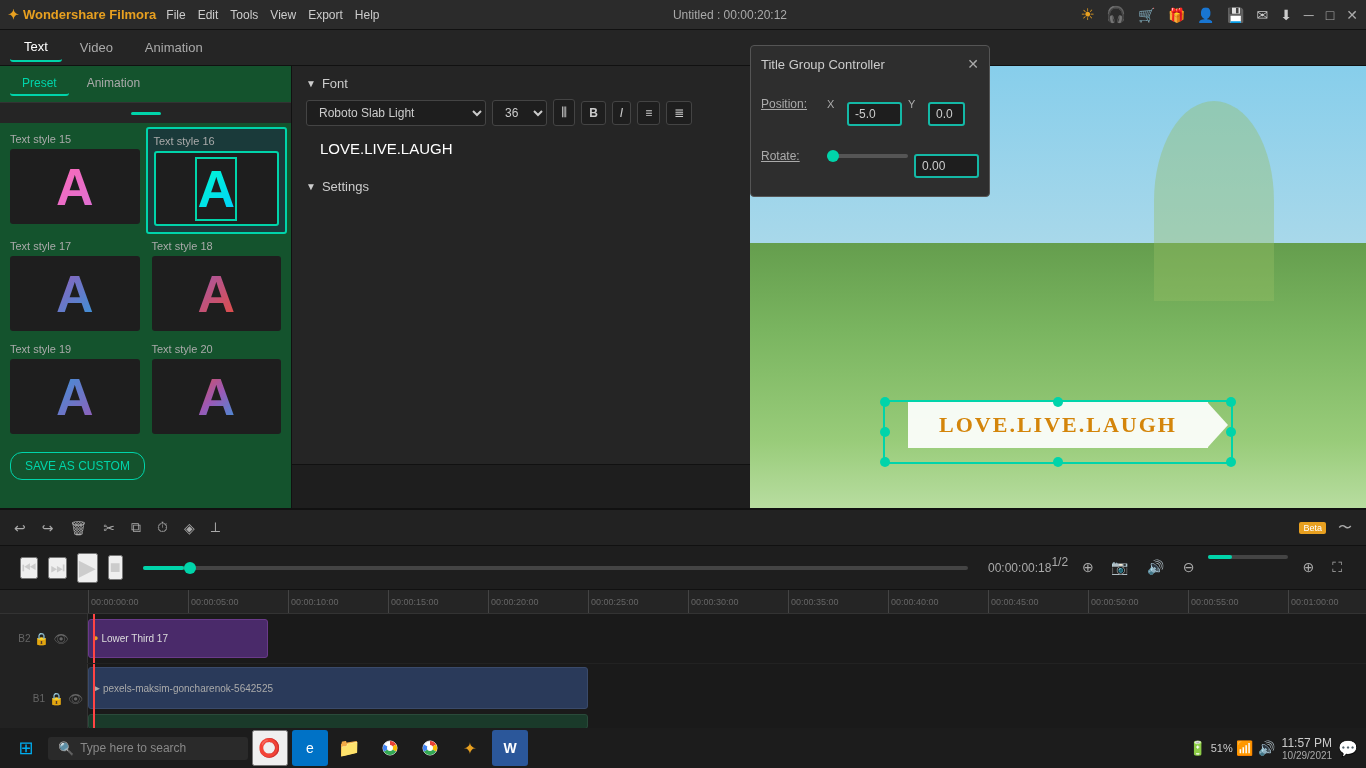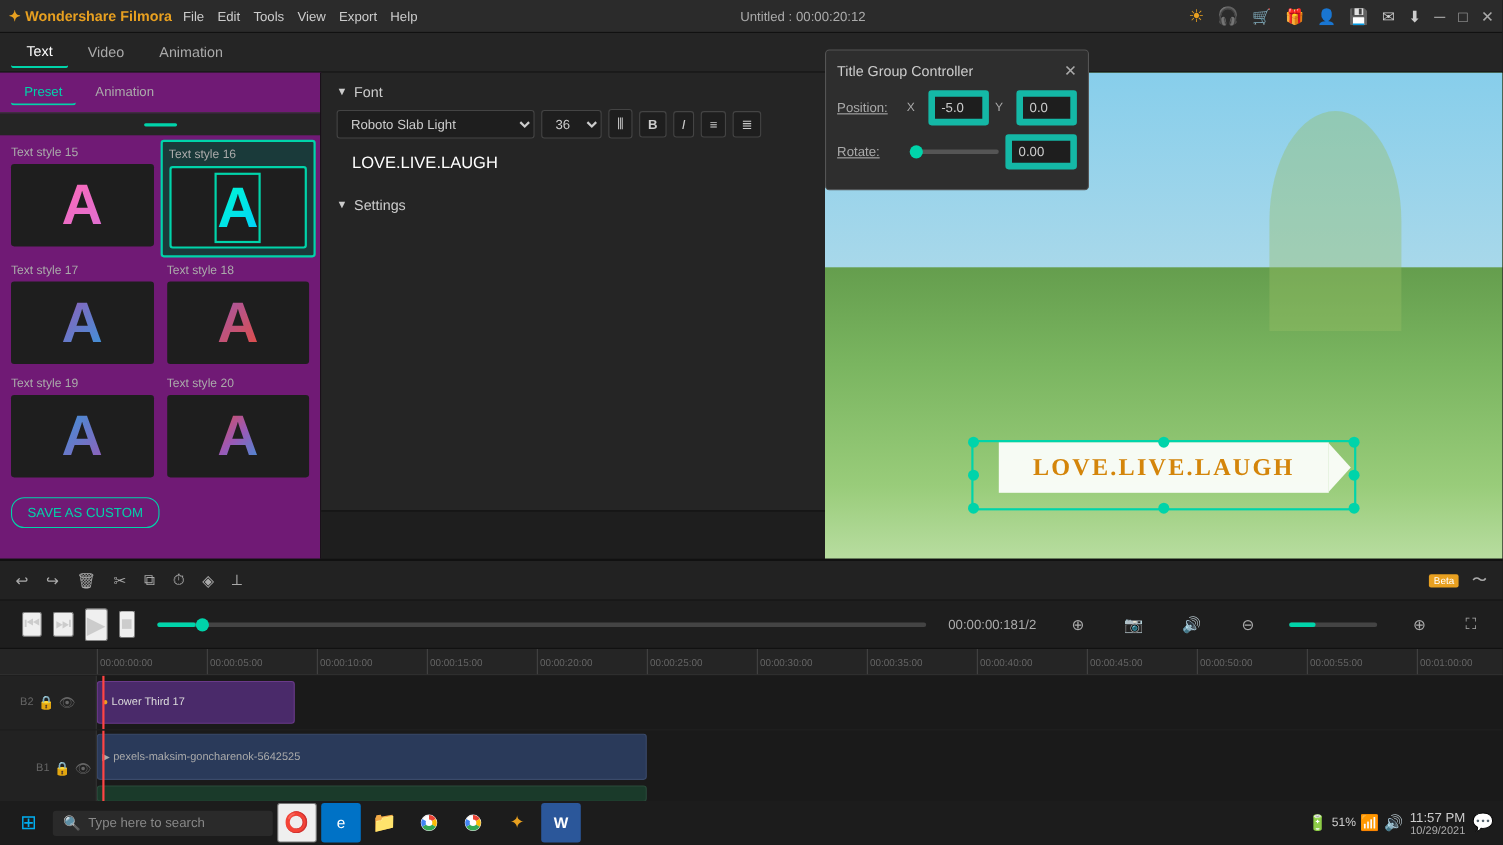--- a/index.html
+++ b/index.html
@@ -17,21 +17,21 @@
 
     
     .tab-bar { height: 36px; background: #252525; display: flex; align-items: center; padding: 0 10px; gap: 4px; border-bottom: 1px solid #111; }
     .tab { padding: 6px 14px; font-size: 13px; cursor: pointer; border-radius: 3px; color: #aaa; }
     .tab.active { color: #fff; border-bottom: 2px solid #00d4aa; }
 
     
     .main-content { display: flex; height: calc(768px - 30px - 36px - 260px); }
 
     
-    .left-panel { width: 292px; background: #701a75; border-right: 1px solid #111; overflow-y: auto; }
+    .left-panel { width: 292px; background: #14532d; border-right: 1px solid #111; overflow-y: auto; }
     .preset-tabs { display: flex; padding: 6px 10px; gap: 6px; border-bottom: 1px solid #333; }
     .preset-tab { padding: 4px 12px; font-size: 12px; cursor: pointer; border-radius: 3px; color: #aaa; }
     .preset-tab.active { color: #00d4aa; border-bottom: 2px solid #00d4aa; }
 
     .style-grid { display: grid; grid-template-columns: 1fr 1fr; gap: 0; padding: 4px; }
     .style-item { padding: 6px; cursor: pointer; border-radius: 3px; }
     .style-item.selected { border: 2px solid #00d4aa; background: #1a3a3a; }
     .style-label { font-size: 11px; color: #aaa; margin-bottom: 4px; }
     .style-preview { height: 75px; background: #1e1e1e; border-radius: 3px; display: flex; align-items: center; justify-content: center; overflow: hidden; }
 
@@ -64,21 +64,21 @@
     .advanced-btn { padding: 7px 20px; background: transparent; border: 2px solid #00d4aa; color: #00d4aa; border-radius: 14px; cursor: pointer; font-size: 13px; }
     .ok-btn { padding: 7px 24px; background: #00d4aa; border: none; color: #000; border-radius: 14px; cursor: pointer; font-size: 13px; font-weight: bold; }
 
     
     .tgc-popup { position: absolute; top: 45px; left: 750px; width: 240px; background: #2e2e2e; border: 1px solid #555; border-radius: 4px; z-index: 100; padding: 10px; }
     .tgc-header { display: flex; justify-content: space-between; align-items: center; margin-bottom: 10px; font-size: 13px; color: #ccc; }
     .tgc-close { cursor: pointer; color: #aaa; font-size: 14px; }
     .tgc-row { display: flex; align-items: center; margin-bottom: 8px; gap: 6px; }
     .tgc-label { width: 60px; font-size: 12px; color: #aaa; text-decoration: underline; }
     .tgc-coord-label { font-size: 11px; color: #aaa; width: 14px; }
-    .tgc-input { background: #1e1e1e; border: 6px solid #14b8a6; color: #ccc; padding: 3px 6px; border-radius: 3px; width: 65px; font-size: 12px; }
+    .tgc-input { background: #1e1e1e; border: 2px solid #14b8a6; color: #ccc; padding: 3px 6px; border-radius: 3px; width: 65px; font-size: 12px; margin-top: 20px; }
     .tgc-slider { flex: 1; height: 4px; background: #555; border-radius: 2px; position: relative; cursor: pointer; }
     .tgc-slider-fill { height: 100%; background: #00d4aa; border-radius: 2px; }
     .tgc-slider-thumb { width: 12px; height: 12px; background: #00d4aa; border-radius: 50%; position: absolute; top: -4px; cursor: pointer; }
     .tgc-pct { font-size: 11px; color: #aaa; }
 
     
     .preview-area { position: absolute; top: 66px; left: 750px; right: 0; bottom: 260px; }
     .preview-img-content { width: 100%; height: 100%; background: 
       radial-gradient(ellipse at 70% 30%, rgba(255,220,150,0.3) 0%, transparent 50%),
       linear-gradient(180deg, #3a6b35 0%, #5a8c4a 40%, #7aaa65 80%, #95c27e 100%); 
@@ -89,21 +89,21 @@
     .timeline-area { position: absolute; bottom: 0; left: 0; right: 0; height: 260px; background: #1a1a1a; border-top: 2px solid #111; }
     .timeline-toolbar { height: 36px; background: #222; display: flex; align-items: center; padding: 0 10px; gap: 8px; border-bottom: 1px solid #111; }
     .tl-btn { background: none; border: none; color: #aaa; cursor: pointer; font-size: 14px; padding: 4px; }
     .playback-bar { height: 44px; display: flex; align-items: center; justify-content: space-between; padding: 0 20px; background: #1e1e1e; border-bottom: 1px solid #111; }
     .playback-controls { display: flex; align-items: center; gap: 10px; }
     .play-btn { font-size: 18px; cursor: pointer; color: #ccc; }
     .playback-progress { flex: 1; margin: 0 20px; height: 4px; background: #444; border-radius: 2px; position: relative; }
     .progress-fill { width: 5%; height: 100%; background: #00d4aa; border-radius: 2px; }
     .progress-thumb { width: 12px; height: 12px; background: #00d4aa; border-radius: 50%; position: absolute; top: -4px; left: 5%; }
     .timecode { font-size: 12px; color: #aaa; }
-    .playback-right { display: flex; align-items: center; gap: 28px; }
+    .playback-right { display: flex; align-items: flex-start; gap: 10px; }
 
     .timeline-ruler { height: 24px; background: #252525; border-bottom: 1px solid #333; display: flex; align-items: center; padding-left: 88px; overflow: hidden; }
     .ruler-ticks { display: flex; align-items: center; gap: 0; font-size: 9px; color: #666; }
     .ruler-tick { width: 100px; text-align: left; border-left: 1px solid #444; padding-left: 2px; height: 24px; display: flex; align-items: center; }
 
     .timeline-tracks { height: calc(260px - 36px - 44px - 24px); background: #1a1a1a; position: relative; overflow: hidden; }
     .track { height: 50px; display: flex; align-items: center; border-bottom: 1px solid #222; }
     .track-label { width: 88px; background: #222; height: 100%; display: flex; align-items: center; justify-content: center; gap: 4px; border-right: 1px solid #333; font-size: 11px; color: #666; text-align: right; }
     .track-content { flex: 1; height: 100%; position: relative; overflow: hidden; }
     .track-clip { position: absolute; height: 80%; top: 10%; border-radius: 3px; cursor: pointer; display: flex; align-items: center; padding: 2px 4px; font-size: 10px; overflow: hidden; }
@@ -310,21 +310,21 @@
   <div class="tgc-header">
     <span>Title Group Controller</span>
     <span class="tgc-close">✕</span>
   </div>
 
   <div class="tgc-row">
     <span class="tgc-label">Position:</span>
     <span class="tgc-coord-label">X</span>
     <input class="tgc-input" type="text" style="width: 55px;" value="-5.0">
     <span class="tgc-coord-label">Y</span>
-    <input class="tgc-input" type="text" style="width: 55px;" value="0.0">
+    <input class="tgc-input" type="text" style="width: 37px;" value="0.0">
   </div>
 
 
   <div class="tgc-row">
     <span class="tgc-label">Rotate:</span>
     <div class="tgc-slider" style="flex:1;">
       <div class="tgc-slider-fill" style="width:0%;"></div>
       <div class="tgc-slider-thumb" style="left:0px;"></div>
     </div>
     <input class="tgc-input" type="text" value="0.00" style="">

